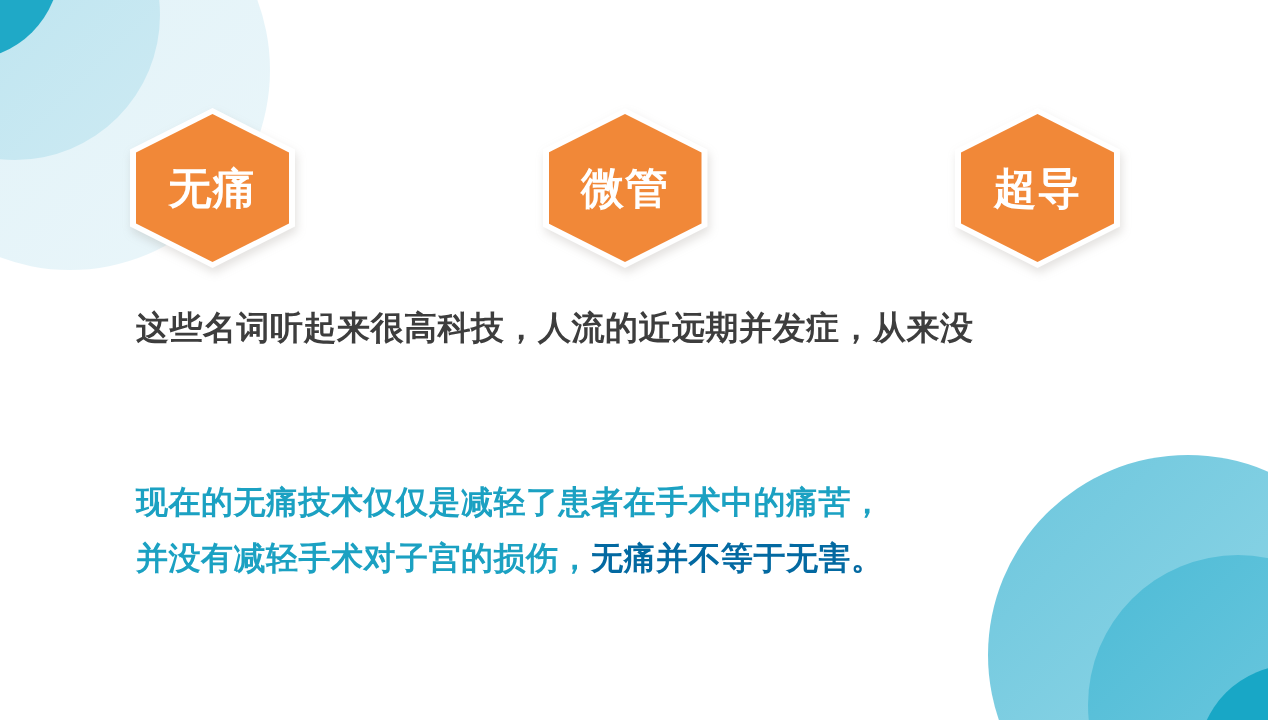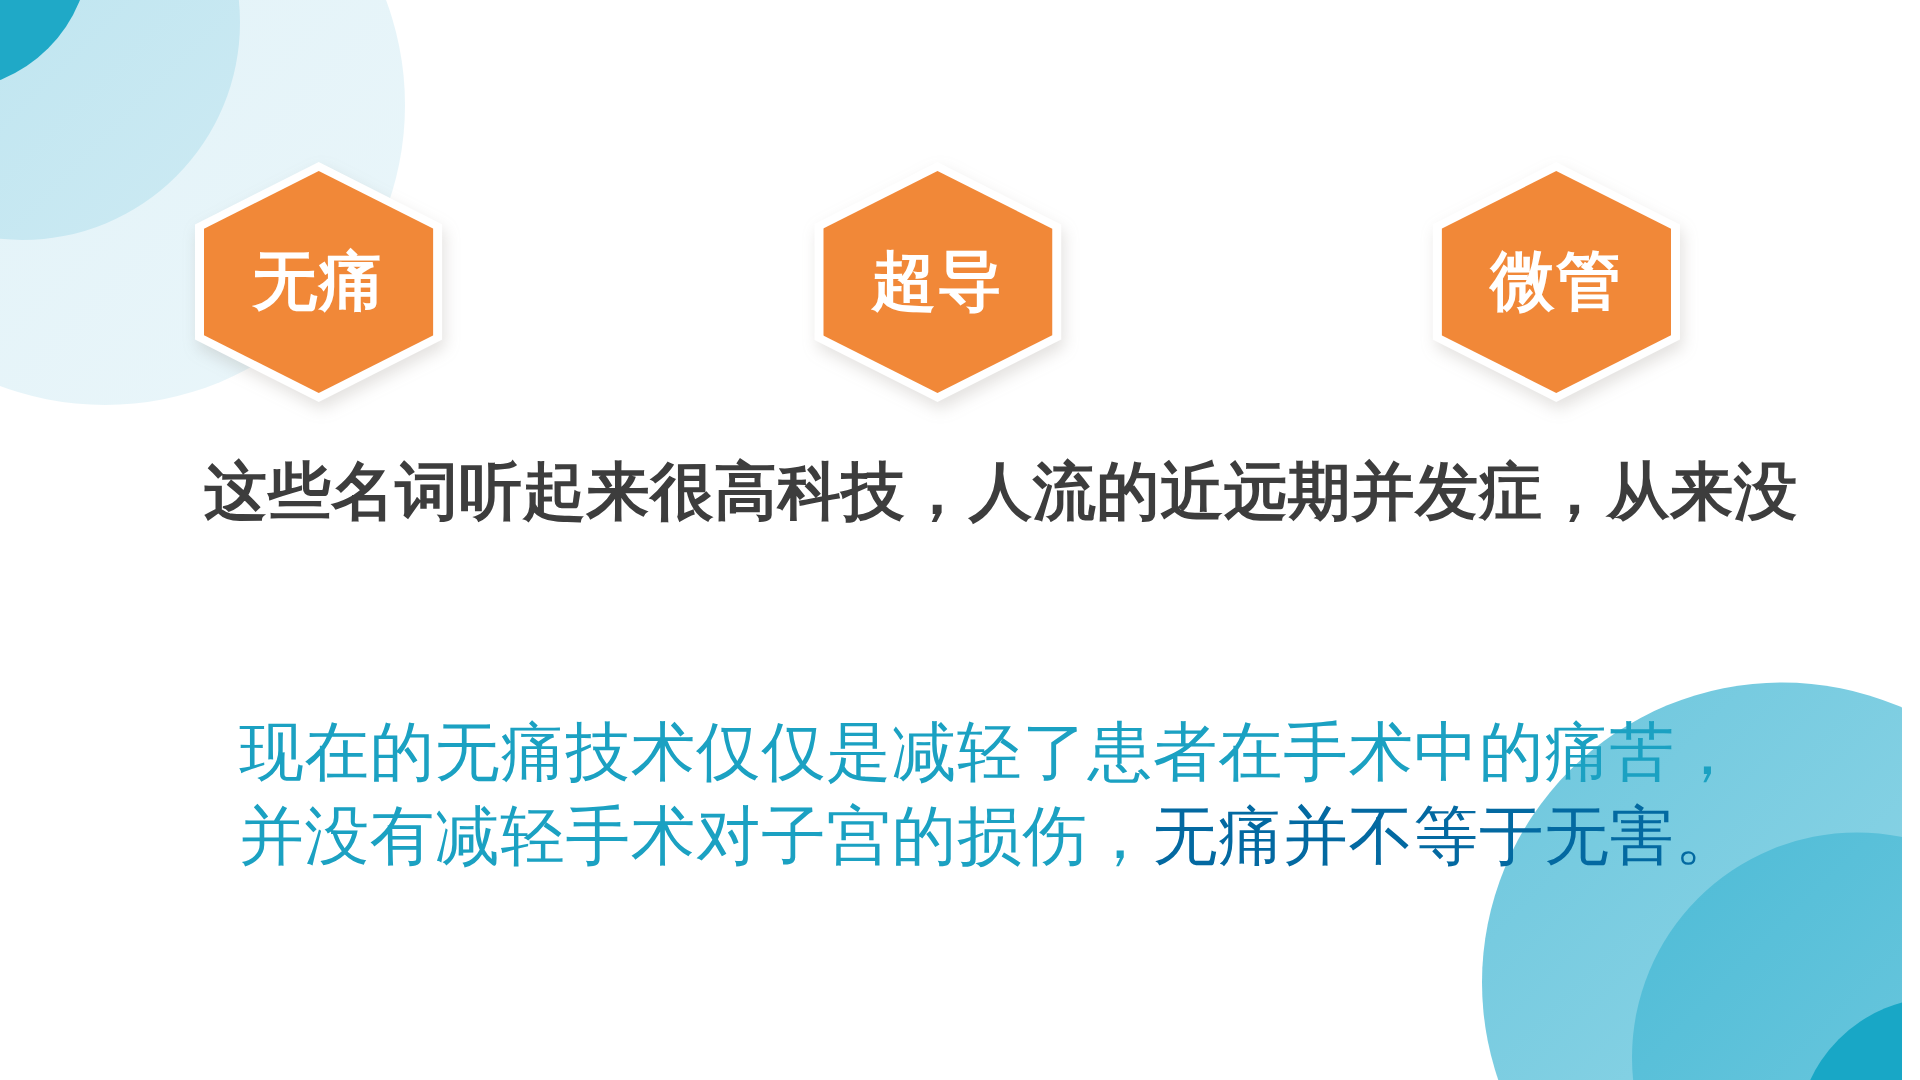--- a/index.html
+++ b/index.html
@@ -10,21 +10,20 @@
   }
   body {
     font-family: "Liberation Sans", "DejaVu Sans", sans-serif;
   }
   #slide {
     position: relative;
     width: 1268px;
     height: 720px;
     background: #ffffff;
     overflow: hidden;
-    text-align: right;
   }
 
   
   .deco {
     position: absolute;
     border-radius: 50%;
     pointer-events: none;
   }
   
   .tl-outer {
@@ -122,38 +121,37 @@
     white-space: nowrap;
   }
 
   
   #para-plain {
     position: absolute;
     left: 136px;
     top: 303px;
     width: 1000px;
     color: #3d3d3d;
-    font-size: 42px;
+    font-size: 33px;
     font-weight: bold;
     line-height: 50px;
     letter-spacing: 0.5px;
   }
   #para-plain div { white-space: nowrap; }
 
   #para-highlight {
     position: absolute;
     left: 136px;
     top: 474px;
     width: 1010px;
-    font-size: 43px;
-    font-weight: normal;
+    font-size: 32px;
+    font-weight: bold;
     line-height: 56px;
     letter-spacing: 0.5px;
     color: #1ba1c2;
-    margin-left: 14px;
   }
   #para-highlight div { white-space: nowrap; }
   .accent-orange { color: #0369a1; }
 </style>
 </head>
 <body>
 
 <div id="slide">
 
   <div class="deco tl-outer"></div>
@@ -168,27 +166,27 @@
 
     <div class="hex-badge">
       <div class="hex-shell"></div>
       <div class="hex-fill"></div>
       <span class="hex-label">无痛</span>
     </div>
 
     <div class="hex-badge">
       <div class="hex-shell"></div>
       <div class="hex-fill"></div>
-      <span class="hex-label">超导</span>
+      <span class="hex-label">微管</span>
     </div>
 
     <div class="hex-badge">
       <div class="hex-shell"></div>
       <div class="hex-fill"></div>
-      <span class="hex-label">微管</span>
+      <span class="hex-label">超导</span>
     </div>
 
 
 
   </div>
 
   <div id="para-plain">
     <div>这些名词听起来很高科技，人流的近远期并发症，从来没</div>
   </div>
 

